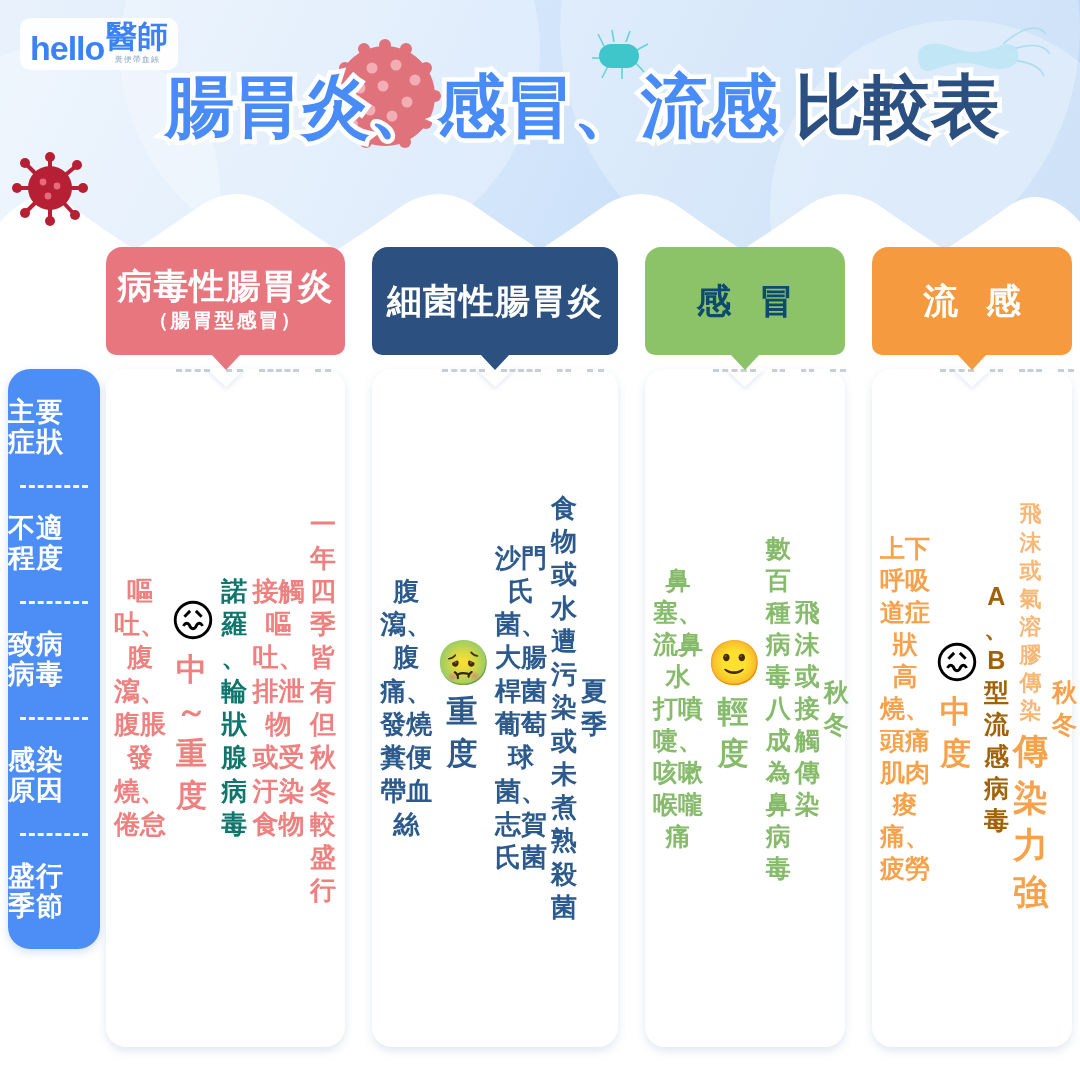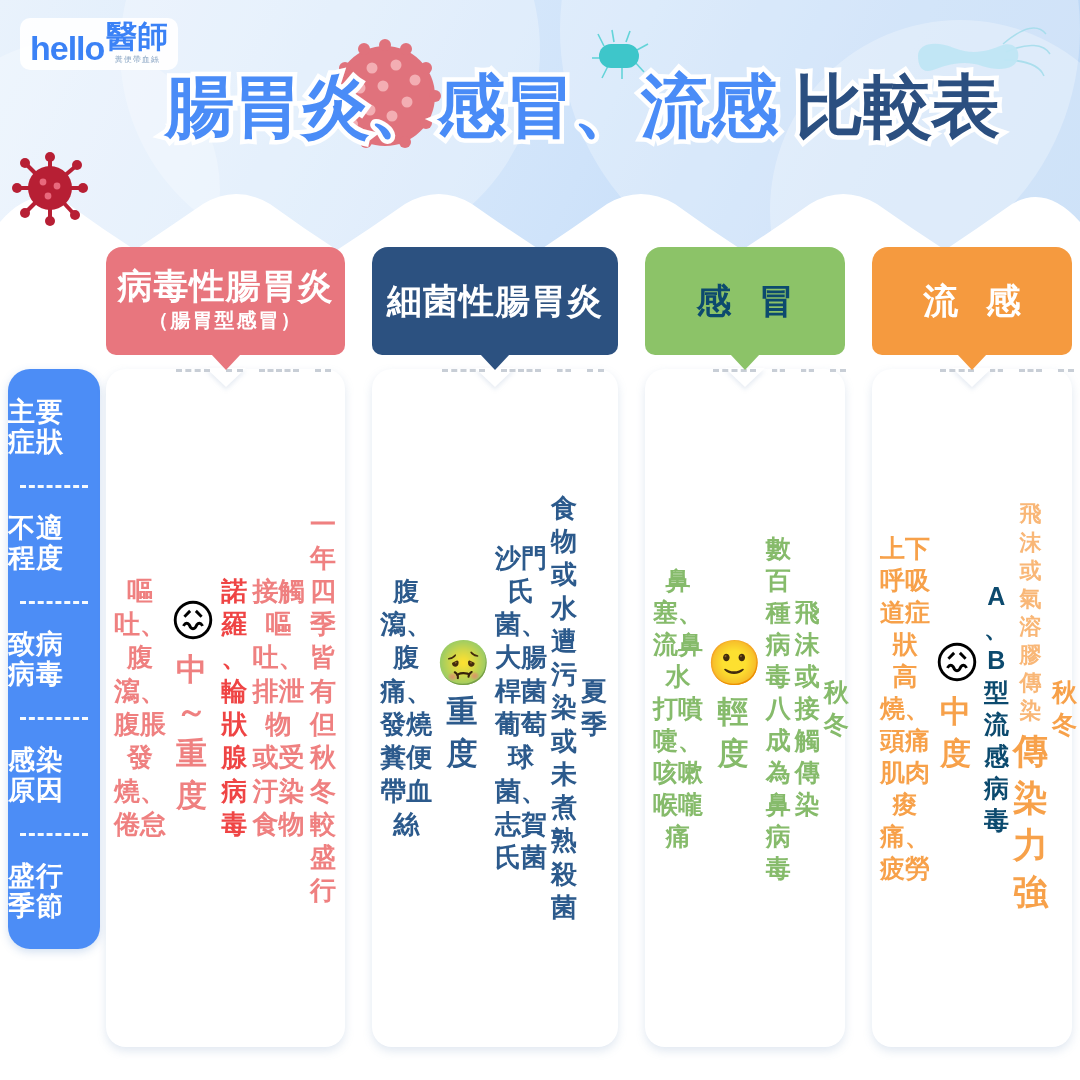--- a/index.html
+++ b/index.html
@@ -413,21 +413,21 @@
         <div class="col-body">
           <div class="cell">
             <div class="cell-text" style="color:#ef8080">嘔吐、腹瀉、腹脹
 發燒、倦怠</div>
           </div>
           <div class="cell">
             <div class="emoji">😖</div>
             <div class="severity" style="color:#ef8080">中 ～ 重度</div>
           </div>
           <div class="cell">
-            <div class="cell-text" style="color:#ef4444">諾羅 、 輪狀
+            <div class="cell-text" style="color:#0f766e">諾羅 、 輪狀
 腺病毒</div>
           </div>
           <div class="cell">
             <div class="cell-text" style="color:#ef8080">接觸嘔吐、排泄物
 或受汙染食物</div>
           </div>
           <div class="cell">
             <div class="cell-text" style="color:#ef8080">一年四季皆有
 但秋冬較盛行</div>
           </div>
@@ -497,21 +497,21 @@
           <div class="cell">
             <div class="cell-text" style="color:#f7a14a">上下呼吸道症狀
 高燒、頭痛
 肌肉痠痛、疲勞</div>
           </div>
           <div class="cell">
             <div class="emoji">😖</div>
             <div class="severity" style="color:#f7a14a">中 度</div>
           </div>
           <div class="cell">
-            <div class="cell-text" style="color:#0c4a6e">A 、 B型
+            <div class="cell-text" style="color:#a16207">A 、 B型
 流感病毒</div>
           </div>
           <div class="cell">
             <div class="cell-text small" style="color:#f9b777">飛沫或
 氣溶膠傳染</div>
             <div class="extra-line" style="color:#f7a14a">傳染力強</div>
           </div>
           <div class="cell">
             <div class="cell-text season" style="color:#f7a14a">秋 冬</div>
           </div>

